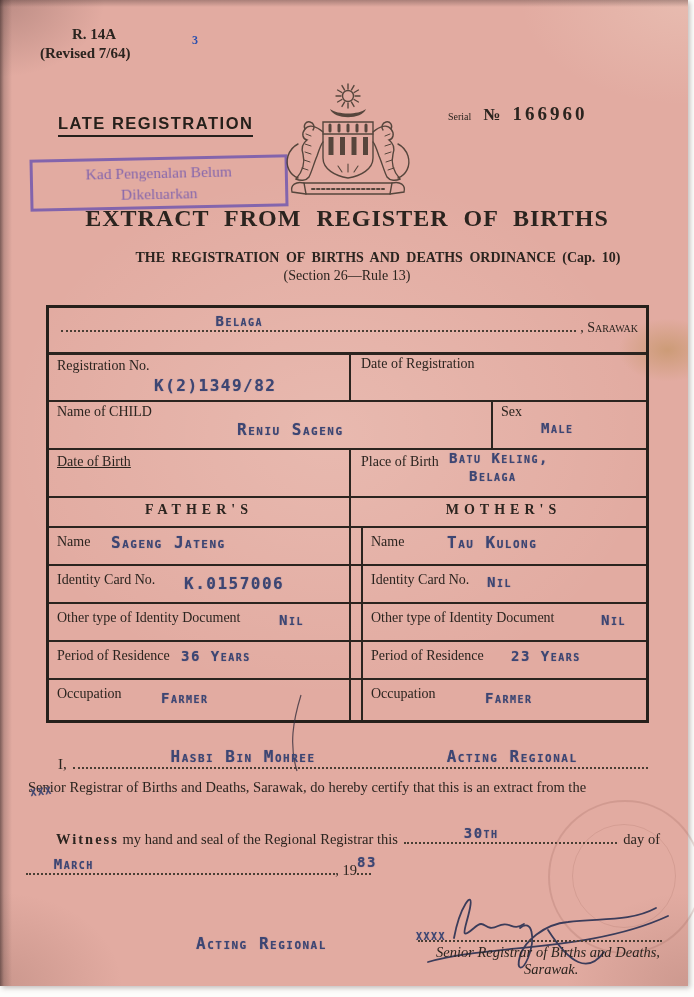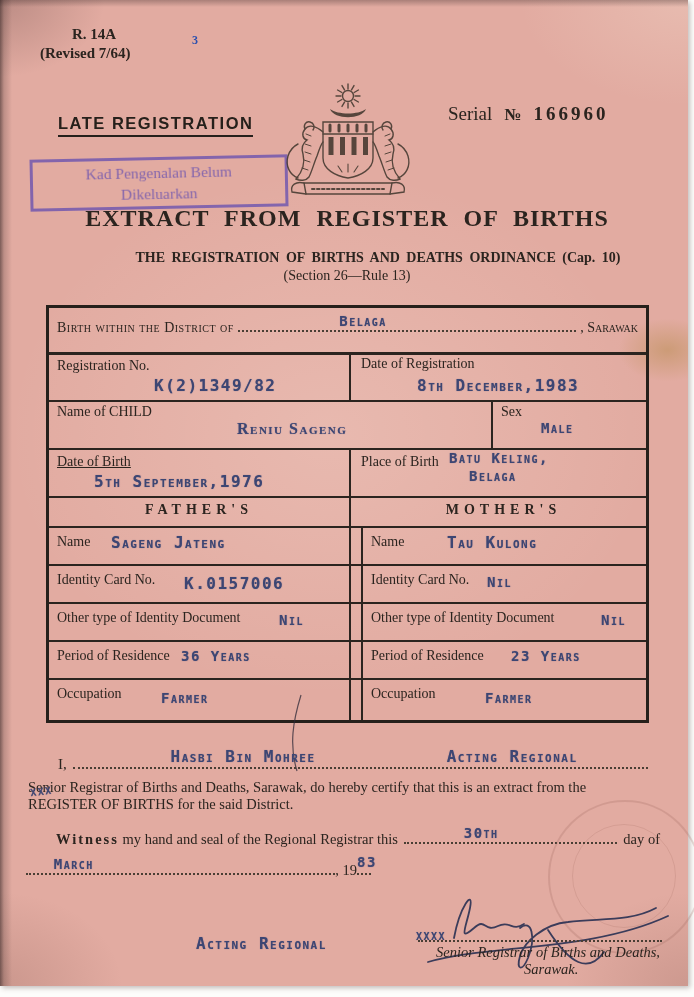--- a/index.html
+++ b/index.html
@@ -51,21 +51,21 @@
 <div class="paper">
 
   <div class="a serif b" style="left:72px;top:26px;font-size:15px;">R. 14A</div>
   <div class="a serif b" style="left:40px;top:45px;font-size:15px;">(Revised 7/64)</div>
 
   <div class="a" style="left:192px;top:33px;font-size:12px;font-weight:bold;color:#2a4fae;filter:blur(0.4px);">3</div>
 
   <div class="a" style="left:58px;top:114px;font-family:'Liberation Sans',sans-serif;font-weight:bold;font-size:16.5px;letter-spacing:1.5px;color:#26201b;border-bottom:2.5px solid #26201b;padding-bottom:2px;">LATE REGISTRATION</div>
 
   <div class="a flexrow" style="left:448px;top:103px;gap:12px;">
-    <span class="serif" style="font-size:19px;">Serial</span>
+    <span class="serif" style="font-size:10px;">Serial</span>
     <span class="serif b" style="font-size:17px;">№</span>
     <span class="serif b" style="font-size:19px;letter-spacing:3px;">166960</span>
   </div>
 
   <div class="stamp">
     <div style="margin-top:2px;">Kad Pengenalan Belum</div>
     <div>Dikeluarkan</div>
   </div>
 
   <svg class="a" style="left:278px;top:82px;" width="140" height="115" viewBox="0 0 140 115">
@@ -125,39 +125,36 @@
     <div class="hline" style="top:294px;"></div>
     <div class="hline" style="top:332px;"></div>
     <div class="hline" style="top:370px;"></div>
 
     <div class="vline" style="left:300px;top:44px;height:48px;"></div>
     <div class="vline" style="left:442px;top:92px;height:48px;"></div>
     <div class="vline" style="left:300px;top:140px;height:272px;"></div>
     <div class="vline" style="left:312px;top:218px;height:194px;"></div>
 
     <div class="a flexrow" style="left:8px;right:8px;top:12px;">
-      <span class="lbl sc" style="letter-spacing:0.5px;">Birth within the District of</span>
       <span class="dots fill" style="margin:0 4px;">
         <span class="tp ov" style="left:30%;">Belaga</span>
       </span>
       <span class="lbl sc">, Sarawak</span>
     </div>
 
     <div class="a lbl" style="left:8px;top:50px;">Registration No.</div>
     <div class="a tp" style="left:105px;top:68px;font-size:16px;">K(2)1349/82</div>
     <div class="a lbl" style="left:312px;top:48px;">Date of Registration</div>
-    <div class="a tp" style="left:368px;top:68px;font-size:16px;">8th December,1983</div>
 
     <div class="a lbl" style="left:8px;top:96px;">Name of CHILD</div>
-    <div class="a tp" style="left:188px;top:112px;font-size:16px;font-family:Liberation Serif, serif;">Reniu Sageng</div>
+    <div class="a tp" style="left:188px;top:112px;font-size:16px;">Reniu Sageng</div>
     <div class="a lbl" style="left:452px;top:96px;">Sex</div>
     <div class="a tp" style="left:492px;top:112px;">Male</div>
 
     <div class="a lbl" style="left:8px;top:146px;text-decoration:underline;">Date of Birth</div>
-    <div class="a tp" style="left:45px;top:164px;font-size:16px;">5th September,1976</div>
     <div class="a lbl" style="left:312px;top:146px;">Place of Birth</div>
     <div class="a tp" style="left:400px;top:142px;">Batu Keling,</div>
     <div class="a tp" style="left:420px;top:160px;">Belaga</div>
 
     <div class="a hdrcell" style="left:312px;width:285px;top:194px;">MOTHER'S</div>
     <div class="a hdrcell" style="left:0;width:300px;top:194px;">FATHER'S</div>
 
     <div class="a lbl" style="left:8px;top:226px;">Name</div>
     <div class="a tp" style="left:62px;top:225px;font-size:16px;">Sageng Jateng</div>
     <div class="a lbl" style="left:322px;top:226px;">Name</div>
@@ -190,21 +187,20 @@
 
   <div class="a flexrow" style="left:58px;right:40px;top:756px;">
     <span class="cert serif" style="margin-right:6px;font-size:15px;">I,</span>
     <span class="dots fill">
       <span class="tp ov" style="left:17%;font-size:16px;">Hasbi Bin Mohree</span>
       <span class="tp ov" style="left:65%;font-size:16px;">Acting Regional</span>
     </span>
   </div>
   <div class="a cert" style="left:28px;top:779px;width:645px;">Senior Registrar of Births and Deaths, Sarawak, do hereby certify that this is an extract from the</div>
   <div class="a tp strike-mark" style="left:30px;top:782px;font-size:14px;">xxx</div>
-  <div class="a cert" style="left:28px;top:796px;">REGISTER OF BIRTHS for the said District.</div>
 
   <div class="a flexrow" style="left:56px;right:28px;top:831px;">
     <span class="cert" style="white-space:nowrap;"><b style="letter-spacing:2px;">Witness</b> <span>my hand and seal of the Regional Registrar this</span></span>
     <span class="dots fill" style="margin:0 6px;">
       <span class="tp ov" style="left:28%;">30th</span>
     </span>
     <span class="cert" style="white-space:nowrap;">day of</span>
   </div>
 
   <div class="a flexrow" style="left:26px;top:861px;width:345px;">

